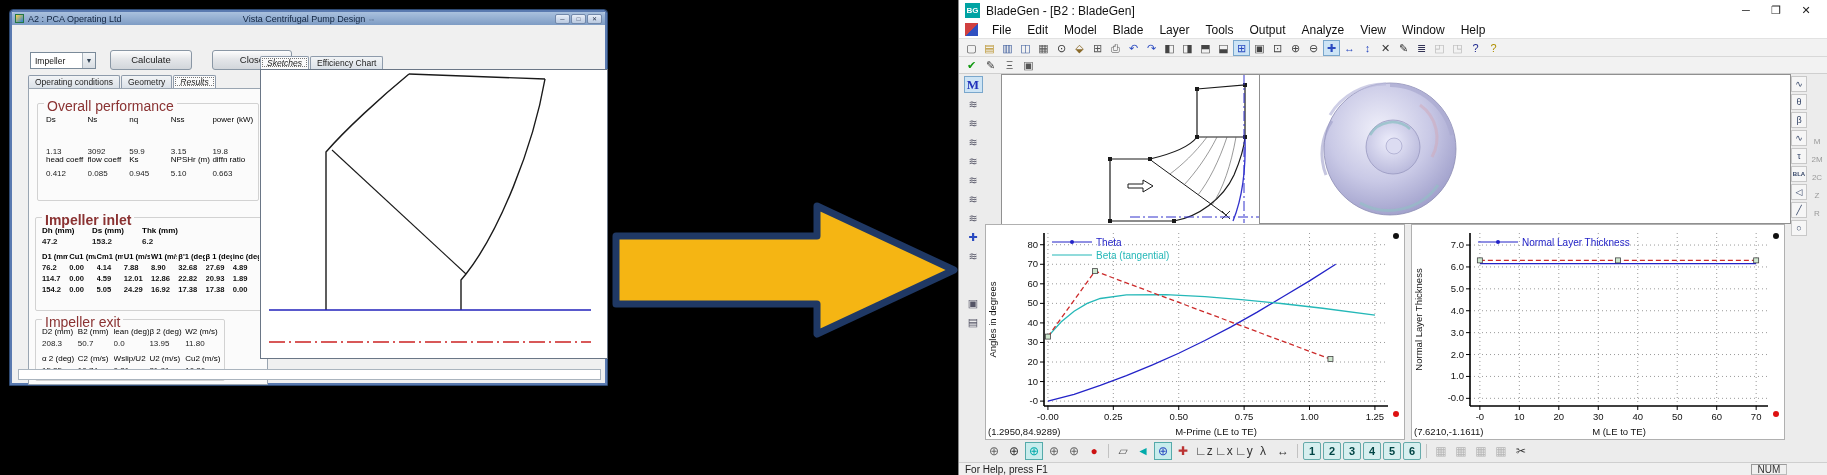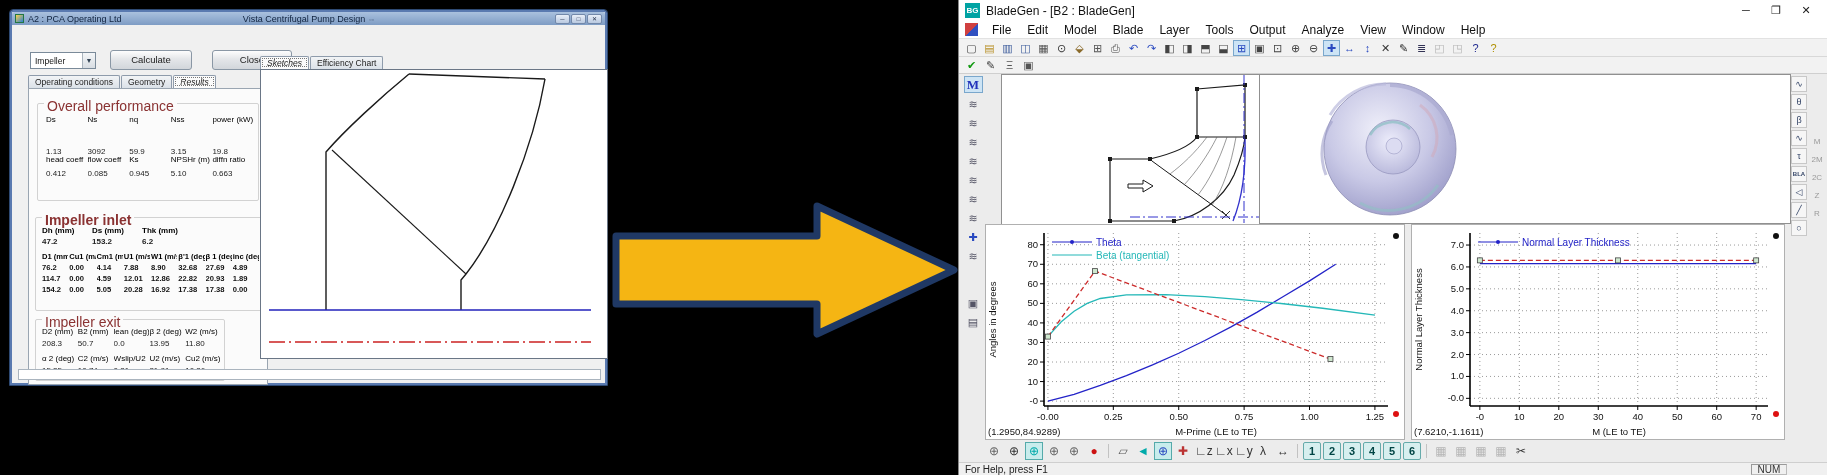--- a/index.html
+++ b/index.html
@@ -203,21 +203,21 @@
               <div class="td">0.00</div>
               <div class="td">4.59</div>
               <div class="td">12.01</div>
               <div class="td">12.86</div>
               <div class="td">22.82</div>
               <div class="td">20.93</div>
               <div class="td">1.89</div>
               <div class="td">154.2</div>
               <div class="td">0.00</div>
               <div class="td">5.05</div>
-              <div class="td">20.28</div>
+              <div class="td">24.29</div>
               <div class="td">16.92</div>
               <div class="td">17.38</div>
               <div class="td">17.38</div>
               <div class="td">0.00</div>
             </div>
         </div>
 
         <div class="gb" style="left:6px;top:230px;width:190px;height:62px;">
           <span class="gb-title">Impeller exit</span>
           <div id="exit-grid-1" class="kv-grid" style="position:absolute;left:6px;top:6px;right:3px;grid-template-columns:repeat(5,1fr);row-gap:1px;">

